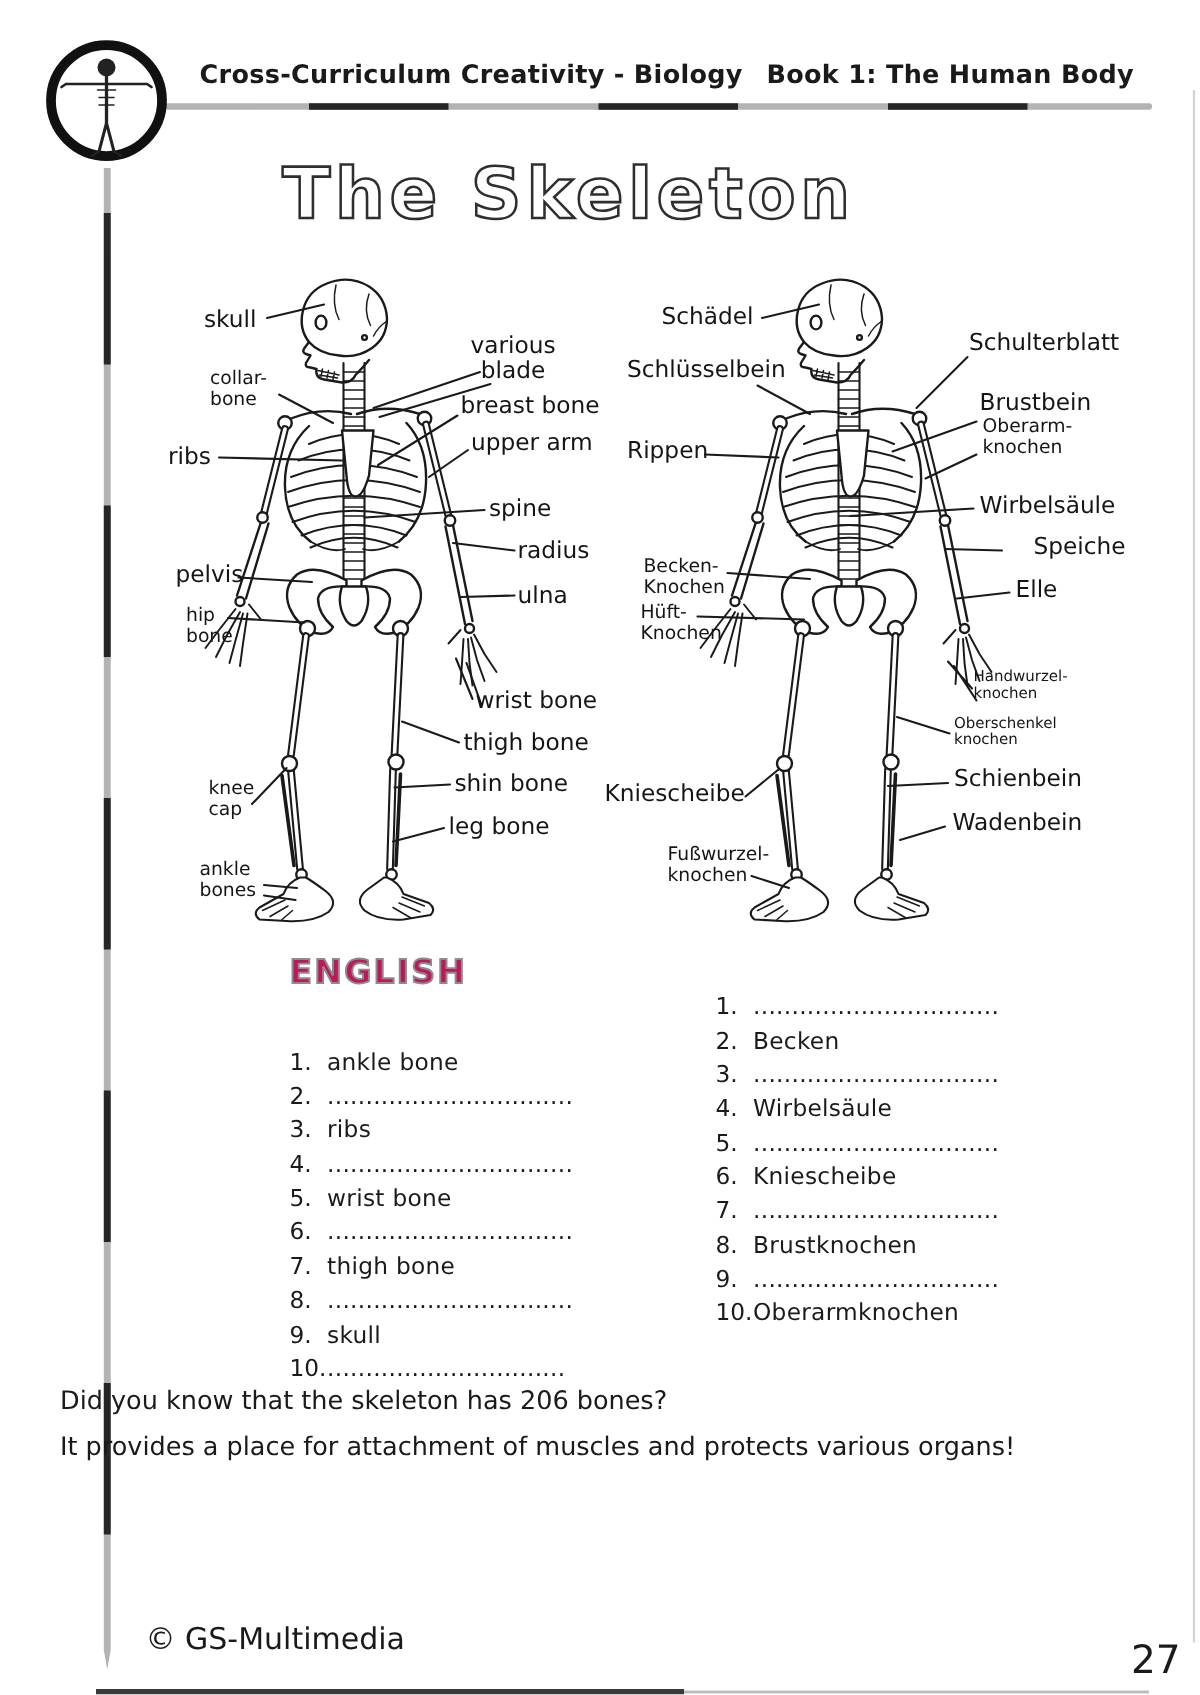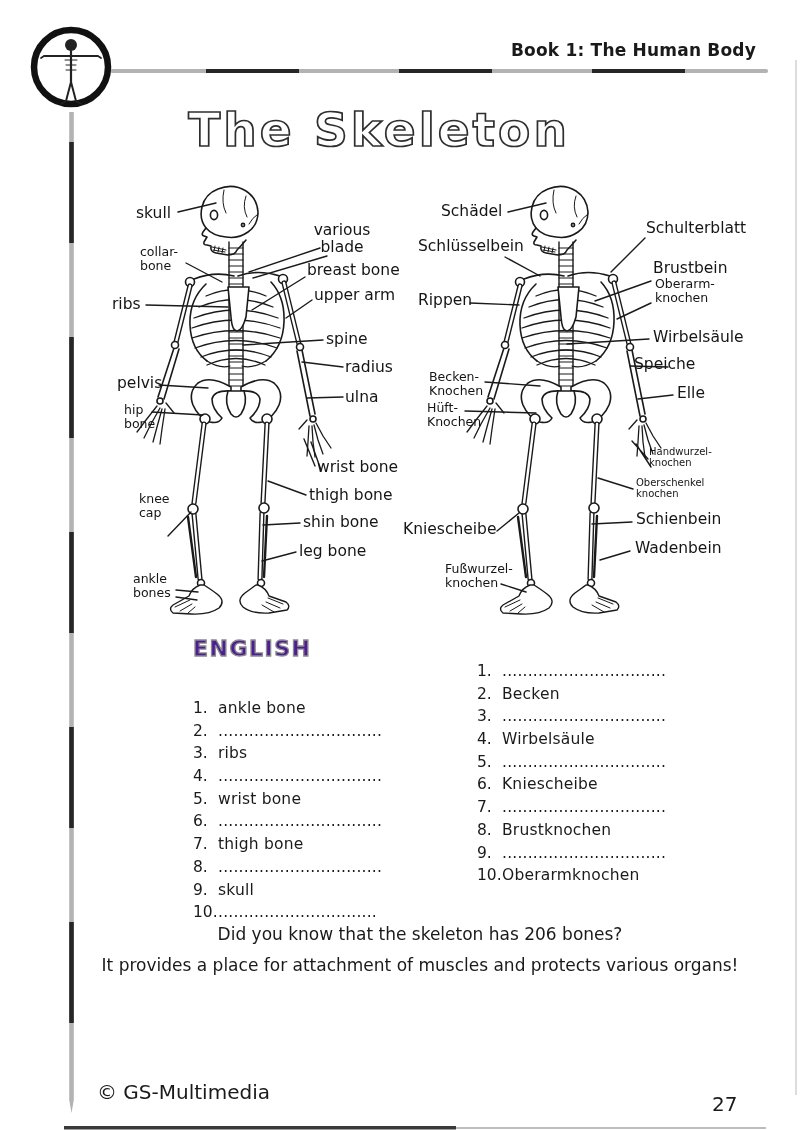--- a/index.html
+++ b/index.html
@@ -21,30 +21,30 @@
   .lbl{position:absolute;z-index:3;font-size:15.5px;line-height:1.08;white-space:pre-line;color:#151515;}
   .lbl.sm{font-size:12.5px;}
   .lbl.md{font-size:10px;}
   .lbl.ctr{text-align:center;}
   
   .vlist{position:absolute;top:636px;z-index:3;}
   #list-en{left:193px;}
   #list-de{left:477px;}
   .vlist .list-heading{
     margin:0 0 12px 0;font-size:22px;font-weight:700;letter-spacing:1.5px;
-    color:#4c1d95;-webkit-text-stroke:1.3px #8c8c8c;
+    color:#be185d;-webkit-text-stroke:1.3px #8c8c8c;
   }
   .vlist .row{display:flex;align-items:baseline;height:22.7px;font-size:15.5px;}
   .vlist .num{min-width:25px;}
   .vlist .val{letter-spacing:0.2px;margin-top:26px;}
   
-  #facts{position:absolute;left:40px;top:919px;width:760px;text-align:center;font-size:17px;line-height:31px;z-index:3;}
+  #facts{position:absolute;left:40px;top:919px;width:760px;font-size:17px;line-height:31px;z-index:3;}
   
   #copyright{position:absolute;left:97px;top:1080px;font-size:20px;z-index:3;}
-  #page-number{position:absolute;left:712px;top:1092px;font-size:20px;z-index:3;}
+  #page-number{position:absolute;left:754px;top:1092px;font-size:26px;z-index:3;}
   
   #art{position:absolute;left:0;top:0;z-index:1;}
 </style>
 </head>
 <body>
 
 <div id="page">
 
   <svg id="art" width="800" height="1130" viewBox="0 0 800 1130">
     <defs>
@@ -164,56 +164,57 @@
       <path d="M465 411 L536 413"></path>
       <path d="M648 459 L632 441 M651 467 L636 444"></path>
       <path d="M633 489 L598 478"></path>
       <path d="M497 531 L519 513"></path>
       <path d="M632 522 L592 524"></path>
       <path d="M630 551 L600 560"></path>
       <path d="M501 584 L526 592"></path>
     </g>
   </svg>
 
+  <div class="hdr-text" id="hdr-left">Cross-Curriculum Creativity - Biology</div>
   <div class="hdr-text" id="hdr-right">Book 1: The Human Body</div>
 
   <div id="main-title">The Skeleton</div>
 
   <div class="lbl" style="left:136px;top:205px">skull</div>
   <div class="lbl ctr" style="left:308px;top:222px;width:68px">various
 blade</div>
   <div class="lbl sm" style="left:140px;top:245px">collar-
 bone</div>
   <div class="lbl" style="left:307px;top:262px">breast bone</div>
   <div class="lbl" style="left:112px;top:296px">ribs</div>
   <div class="lbl" style="left:314px;top:287px">upper arm</div>
   <div class="lbl" style="left:326px;top:331px">spine</div>
   <div class="lbl" style="left:345px;top:359px">radius</div>
   <div class="lbl" style="left:117px;top:375px">pelvis</div>
   <div class="lbl" style="left:345px;top:389px">ulna</div>
   <div class="lbl sm" style="left:124px;top:403px">hip
 bone</div>
   <div class="lbl" style="left:317px;top:459px">wrist bone</div>
   <div class="lbl" style="left:309px;top:487px">thigh bone</div>
-  <div class="lbl sm" style="left:139px;top:492px">knee
+  <div class="lbl sm" style="left:139px;top:518px">knee
 cap</div>
   <div class="lbl" style="left:303px;top:514px">shin bone</div>
   <div class="lbl" style="left:299px;top:543px">leg bone</div>
   <div class="lbl sm" style="left:133px;top:572px">ankle
 bones</div>
 
   <div class="lbl" style="left:441px;top:203px">Schädel</div>
   <div class="lbl" style="left:646px;top:220px">Schulterblatt</div>
   <div class="lbl" style="left:418px;top:238px">Schlüsselbein</div>
   <div class="lbl" style="left:653px;top:260px">Brustbein</div>
   <div class="lbl" style="left:418px;top:292px">Rippen</div>
   <div class="lbl sm" style="left:655px;top:277px">Oberarm-
 knochen</div>
   <div class="lbl" style="left:653px;top:329px">Wirbelsäule</div>
-  <div class="lbl" style="left:634px;top:356px">Speiche</div>
+  <div class="lbl" style="left:689px;top:356px">Speiche</div>
   <div class="lbl sm" style="left:429px;top:370px">Becken-
 Knochen</div>
   <div class="lbl" style="left:677px;top:385px">Elle</div>
   <div class="lbl sm" style="left:427px;top:401px">Hüft-
 Knochen</div>
   <div class="lbl md" style="left:649px;top:447px">Handwurzel-
 knochen</div>
   <div class="lbl md" style="left:636px;top:478px">Oberschenkel
 knochen</div>
   <div class="lbl" style="left:403px;top:521px">Kniescheibe</div>

